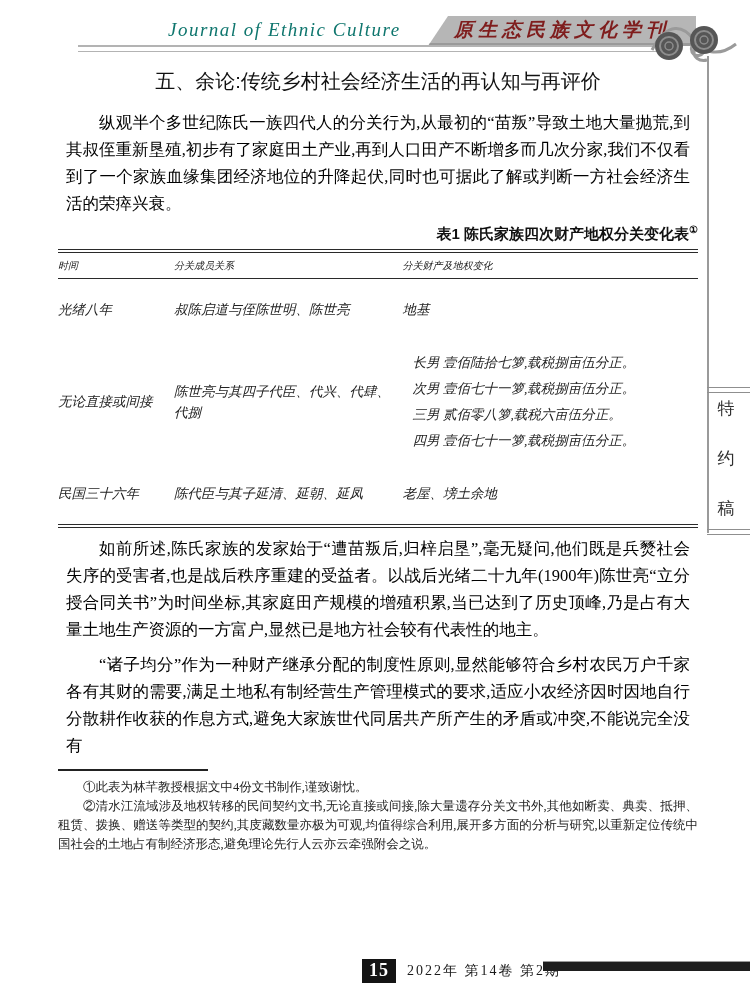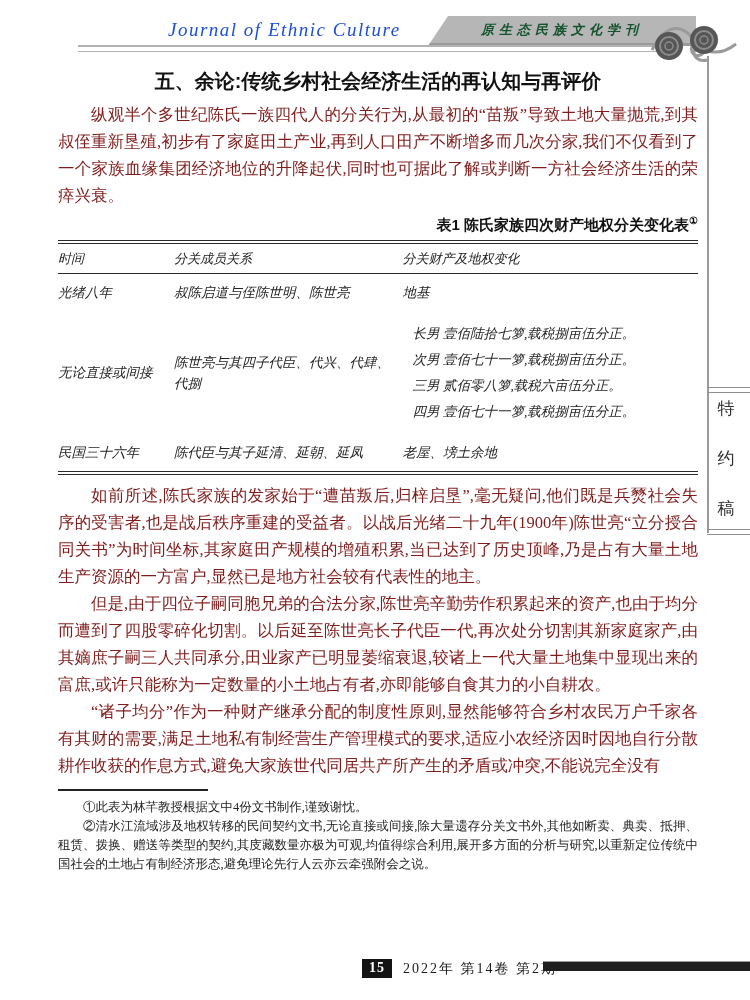--- a/index.html
+++ b/index.html
@@ -3,90 +3,90 @@
 <meta charset="utf-8">
 <style>
   html,body{margin:0;padding:0;}
   body{
     width:750px;height:1000px;position:relative;background:#ffffff;
     font-family:"Liberation Serif", serif;color:#1a1a1a;overflow:hidden;
   }
   
   .hdr-en{
     position:absolute;left:168px;top:19px;font-style:italic;font-size:19px;
-    color:#1d4ed8;letter-spacing:1.5px;font-family:"Liberation Serif",serif;
+    color:#0f766e;letter-spacing:1.5px;font-family:"Liberation Serif",serif;
   }
   .banner{
     position:absolute;left:428px;top:16px;width:268px;height:27px;
     background:#b6b6b6;border-bottom:3px solid #9a9a9a;
     clip-path:polygon(20px 0,100% 0,100% 100%,0 100%);
     display:flex;align-items:center;justify-content:center;
   }
   .banner-text{
     font-family:"Liberation Sans",sans-serif;font-weight:bold;font-style:italic;
-    font-size:13px;letter-spacing:5px;color:#14532d;white-space:nowrap;
+    font-size:19px;letter-spacing:5px;color:#7f1d1d;white-space:nowrap;
   }
   .rule-double{
     position:absolute;left:78px;top:45px;width:582px;height:4px;
     border-top:2px solid #b3b3b3;border-bottom:1.5px solid #b3b3b3;
   }
   .ornament{position:absolute;left:638px;top:6px;width:112px;height:58px;}
   
   .vline{position:absolute;left:707px;top:56px;width:2px;height:477px;background:#9a9a9a;}
   .tick{position:absolute;left:707px;width:43px;height:4px;
     border-top:1.5px solid #8f8f8f;border-bottom:1.5px solid #8f8f8f;}
   .tick-top{top:387px;}
   .tick-bottom{top:529px;}
   .side-label{
     position:absolute;left:709px;top:397px;width:34px;display:flex;
     flex-direction:column;gap:27px;align-items:center;
   }
   .side-label span{font-size:17px;color:#2e2e2e;font-family:"Liberation Serif",serif;}
   
   .sec-title{
     position:absolute;left:58px;top:68px;width:640px;text-align:center;
-    font-family:"Liberation Sans",sans-serif;font-weight:bold;font-size:20px;color:#111;
+    font-family:"Liberation Sans",sans-serif;font-weight:normal;font-size:20px;color:#111;
   }
   .content{position:absolute;left:58px;top:101px;width:640px;}
   .content p.body-p{
-    margin:0;text-indent:2em;font-size:16.5px;line-height:27px;
-    text-align:justify;color:#7f1d1d;
+    margin:8px;text-indent:2em;font-size:16.5px;line-height:27px;
+    text-align:justify;color:#000000;
   }
   sup.note{font-size:10px;vertical-align:super;line-height:0;}
   
   .tbl-caption{
     text-align:right;font-family:"Liberation Sans",sans-serif;font-weight:bold;
     font-size:15px;margin:7px 0 5px 0;color:#111;
   }
   table.prop-table{
     width:100%;border-collapse:collapse;
     border-top:4px double #2a2a2a;border-bottom:4px double #2a2a2a;
     font-style:italic;font-size:13.5px;color:#222;
   }
   table.prop-table th{
-    font-weight:normal;text-align:left;font-size:13px;padding:6px 0 5px 0;
+    font-weight:normal;text-align:left;font-size:10px;padding:6px 0 5px 0;
     border-bottom:1.5px solid #2a2a2a;
   }
-  table.prop-table td{vertical-align:middle;padding:8px 0;line-height:21px;}
+  table.prop-table td{vertical-align:middle;padding:20px 0;line-height:21px;}
   .col-time{width:118px;}
   .col-members{width:222px;padding-right:10px !important;}
   .col-prop{width:300px;}
   .prop-line{margin:2px 0;}
   table.prop-table tr.row-tall td{padding:7px 0;}
   table.prop-table tr.row-tall .prop-line{margin:5px 10px;}
   
   .fn-rule{width:150px;border-top:2px solid #222;margin:10px 0 7px 0;}
   .footnote{
     margin:0;font-size:12.5px;line-height:19px;text-indent:2em;
     text-align:justify;color:#222;
   }
   
   .footer-row{position:absolute;left:362px;top:959px;display:flex;align-items:center;}
   .page-box{
-    background:#141414;color:#fff;font-size:14px;font-weight:bold;
+    background:#141414;color:#fff;font-size:18px;font-weight:bold;
     padding:1px 7px 2px 7px;letter-spacing:1px;
   }
   .issue-text{font-size:14px;letter-spacing:2px;margin-left:11px;color:#1a1a1a;white-space:nowrap;}
   .footer-bar{position:absolute;left:543px;top:961px;width:207px;height:9px;background:#1e1e1e;
     border-top:1px solid #9a9a9a;}
 </style>
 </head>
 <body>
 
 <div class="hdr-en">Journal of Ethnic Culture</div>
@@ -158,21 +158,20 @@
       </tr>
       <tr>
         <td class="col-time">民国三十六年</td>
         <td class="col-members">陈代臣与其子延清、延朝、延凤</td>
         <td class="col-prop">老屋、塝土余地</td>
       </tr>
     </tbody>
   </table>
 
   <p class="body-p" style="margin-top:7px;">如前所述,陈氏家族的发家始于“遭苗叛后,归梓启垦”,毫无疑问,他们既是兵燹社会失序的受害者,也是战后秩序重建的受益者。以战后光绪二十九年(1900年)陈世亮“立分授合同关书”为时间坐标,其家庭田产规模的增殖积累,当已达到了历史顶峰,乃是占有大量土地生产资源的一方富户,显然已是地方社会较有代表性的地主。</p>
-  <p class="body-p">但是,由于四位子嗣同胞兄弟的合法分家,陈世亮辛勤劳作积累起来的资产,也由于均分而遭到了四股零碎化切割。以后延至陈世亮长子代臣一代,再次处分切割其新家庭家产,由其嫡庶子嗣三人共同承分,田业家产已明显萎缩衰退,较诸上一代大量土地集中显现出来的富庶,或许只能称为一定数量的小土地占有者,亦即能够自食其力的小自耕农。</p>
   <p class="body-p">“诸子均分”作为一种财产继承分配的制度性原则,显然能够符合乡村农民万户千家各有其财的需要,满足土地私有制经营生产管理模式的要求,适应小农经济因时因地自行分散耕作收获的作息方式,避免大家族世代同居共产所产生的矛盾或冲突,不能说完全没有</p>
 
   <div class="fn-rule"></div>
   <p class="footnote">①此表为林芊教授根据文中4份文书制作,谨致谢忱。</p>
   <p class="footnote">②清水江流域涉及地权转移的民间契约文书,无论直接或间接,除大量遗存分关文书外,其他如断卖、典卖、抵押、租赁、拨换、赠送等类型的契约,其庋藏数量亦极为可观,均值得综合利用,展开多方面的分析与研究,以重新定位传统中国社会的土地占有制经济形态,避免理论先行人云亦云牵强附会之说。</p>
 </div>
 
 <div class="footer-row">
   <span class="page-box">15</span>
   <span class="issue-text">2022年 第14卷 第2期</span>

